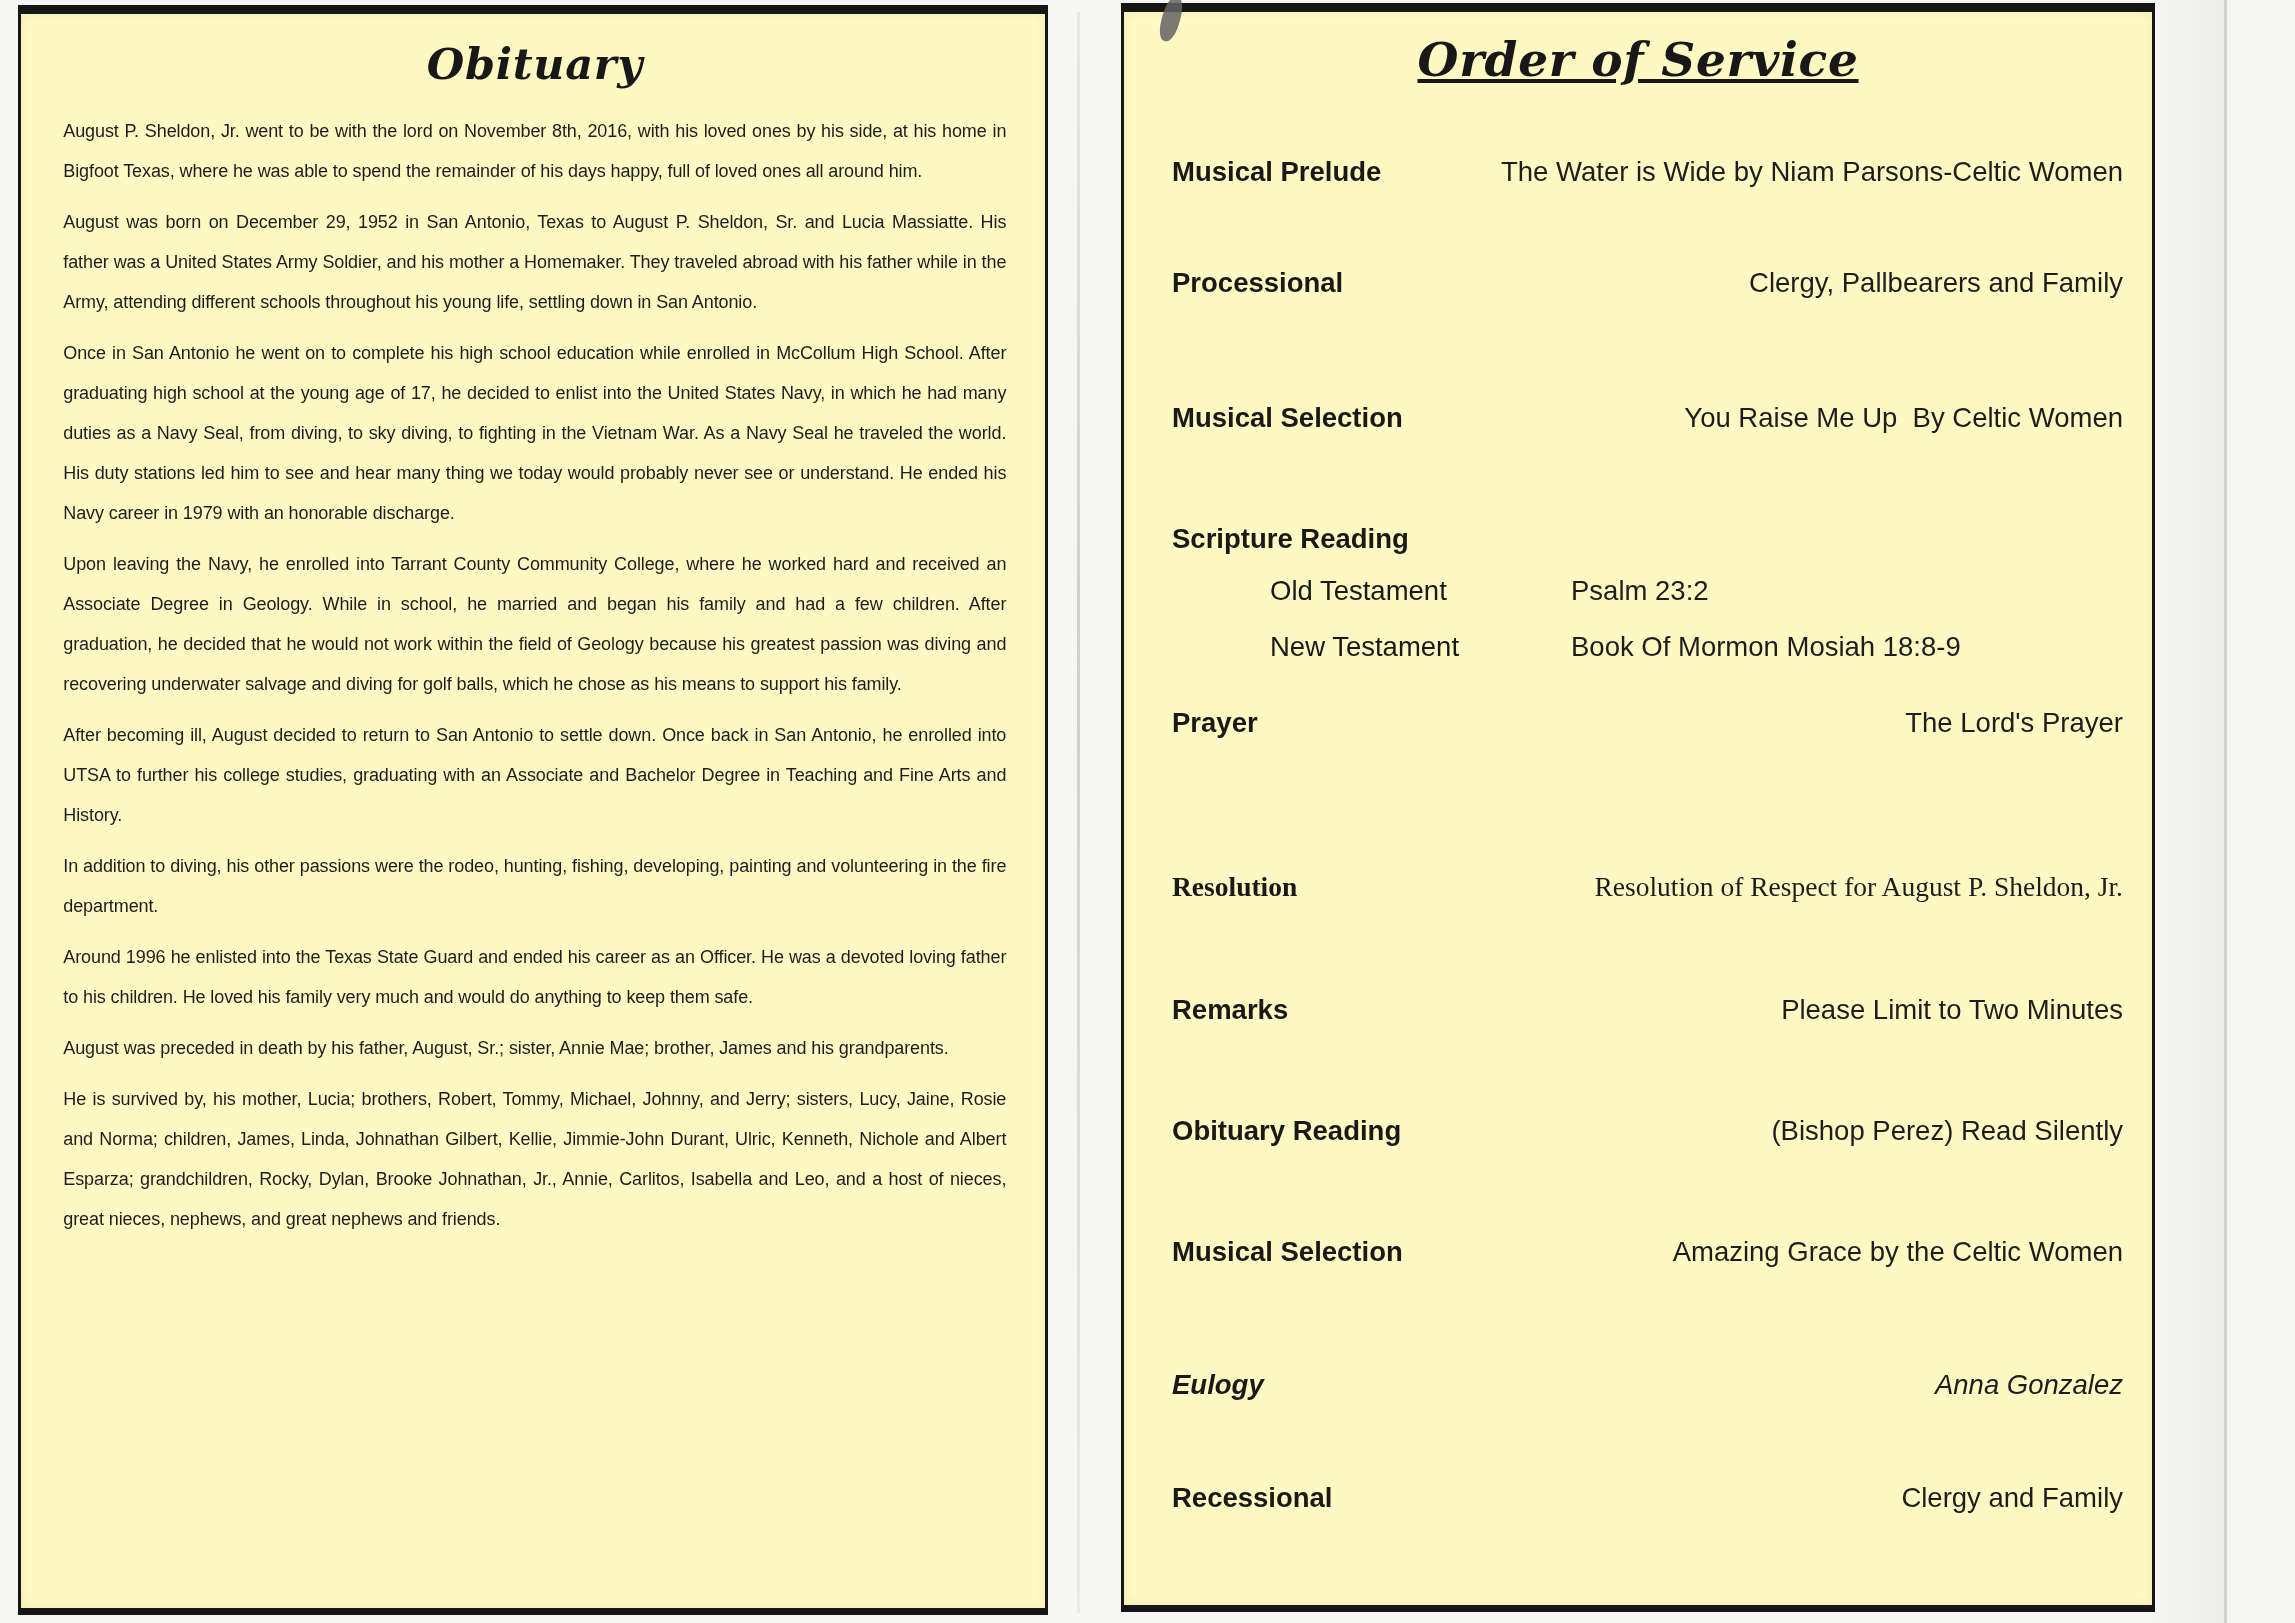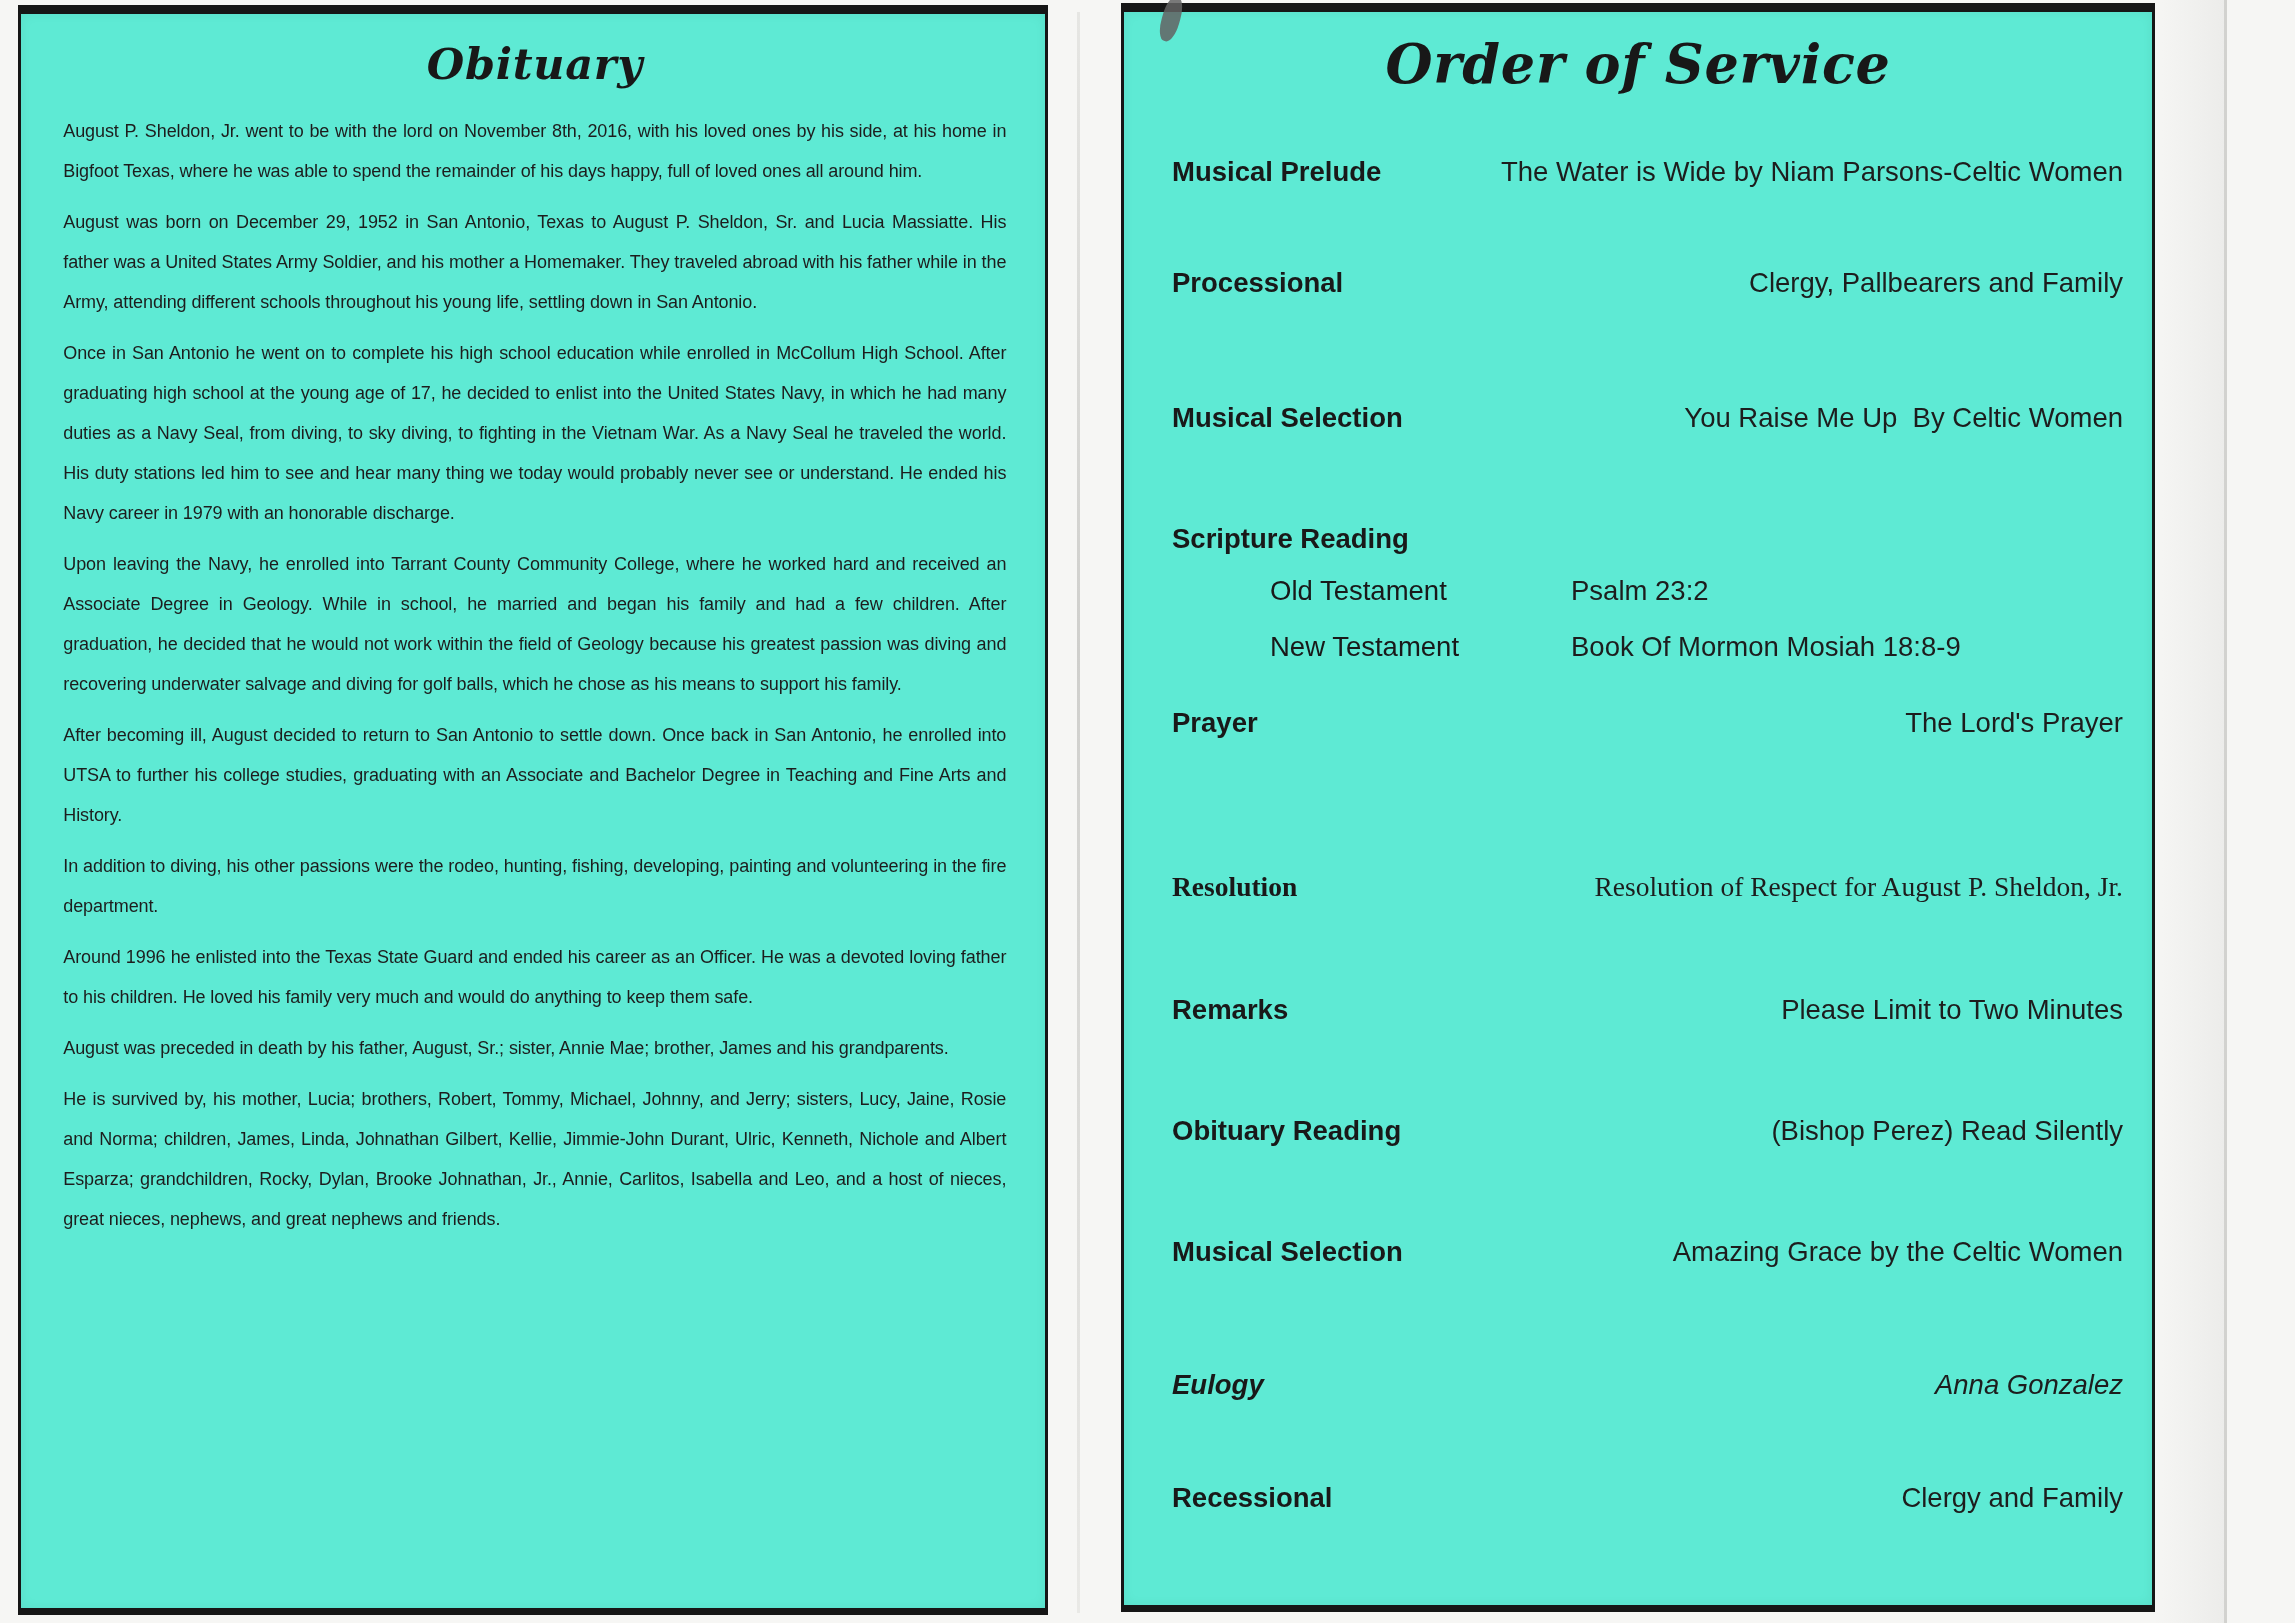--- a/index.html
+++ b/index.html
@@ -6,35 +6,35 @@
   body {
     width:2295px; height:1624px; position:relative; overflow:hidden;
     background:#f6f6f4;
     font-family:"Liberation Sans", sans-serif;
     color:#1c1c1c;
   }
   .scan { position:absolute; inset:0; }
 
   
   .page {
-    position:absolute; box-sizing:border-box; background:#5eead4;
+    position:absolute; box-sizing:border-box; background:#fef9c3;
     border:3.3px solid #161616; border-top-width:9.8px; border-bottom-width:7.9px;
     overflow:hidden;
     box-shadow:0 0 11.8px rgba(0,0,0,0.06) inset;
   }
   .page-left  { left:18.3px;  top:5.2px; width:1030px; height:1610px; padding:22px 39px 7.9px 42px; }
   .page-right { left:1121px; top:3.3px; width:1034px; height:1609px; }
 
   
   .cursive {
     font-family:"DejaVu Serif", serif; font-style:italic; font-weight:600;
     text-align:center; color:#181818; letter-spacing:0.7px; margin:0;
   }
   .title-left  { font-size:43px; margin:2.6px 0 22px; }
-  .title-right { font-size:54px; margin:19.6px 0 0; }
+  .title-right { font-size:47px; margin:19.6px 0 0;text-decoration:underline; }
 
   
   .obit-body p {
     font-size:18px; line-height:40px; margin:0 0 11px;
     text-align:justify; letter-spacing:-0.1px; color:#1d1d1d;
   }
 
   
   .service-list { position:absolute; inset:0;padding-left:12px; }
   .srow {

